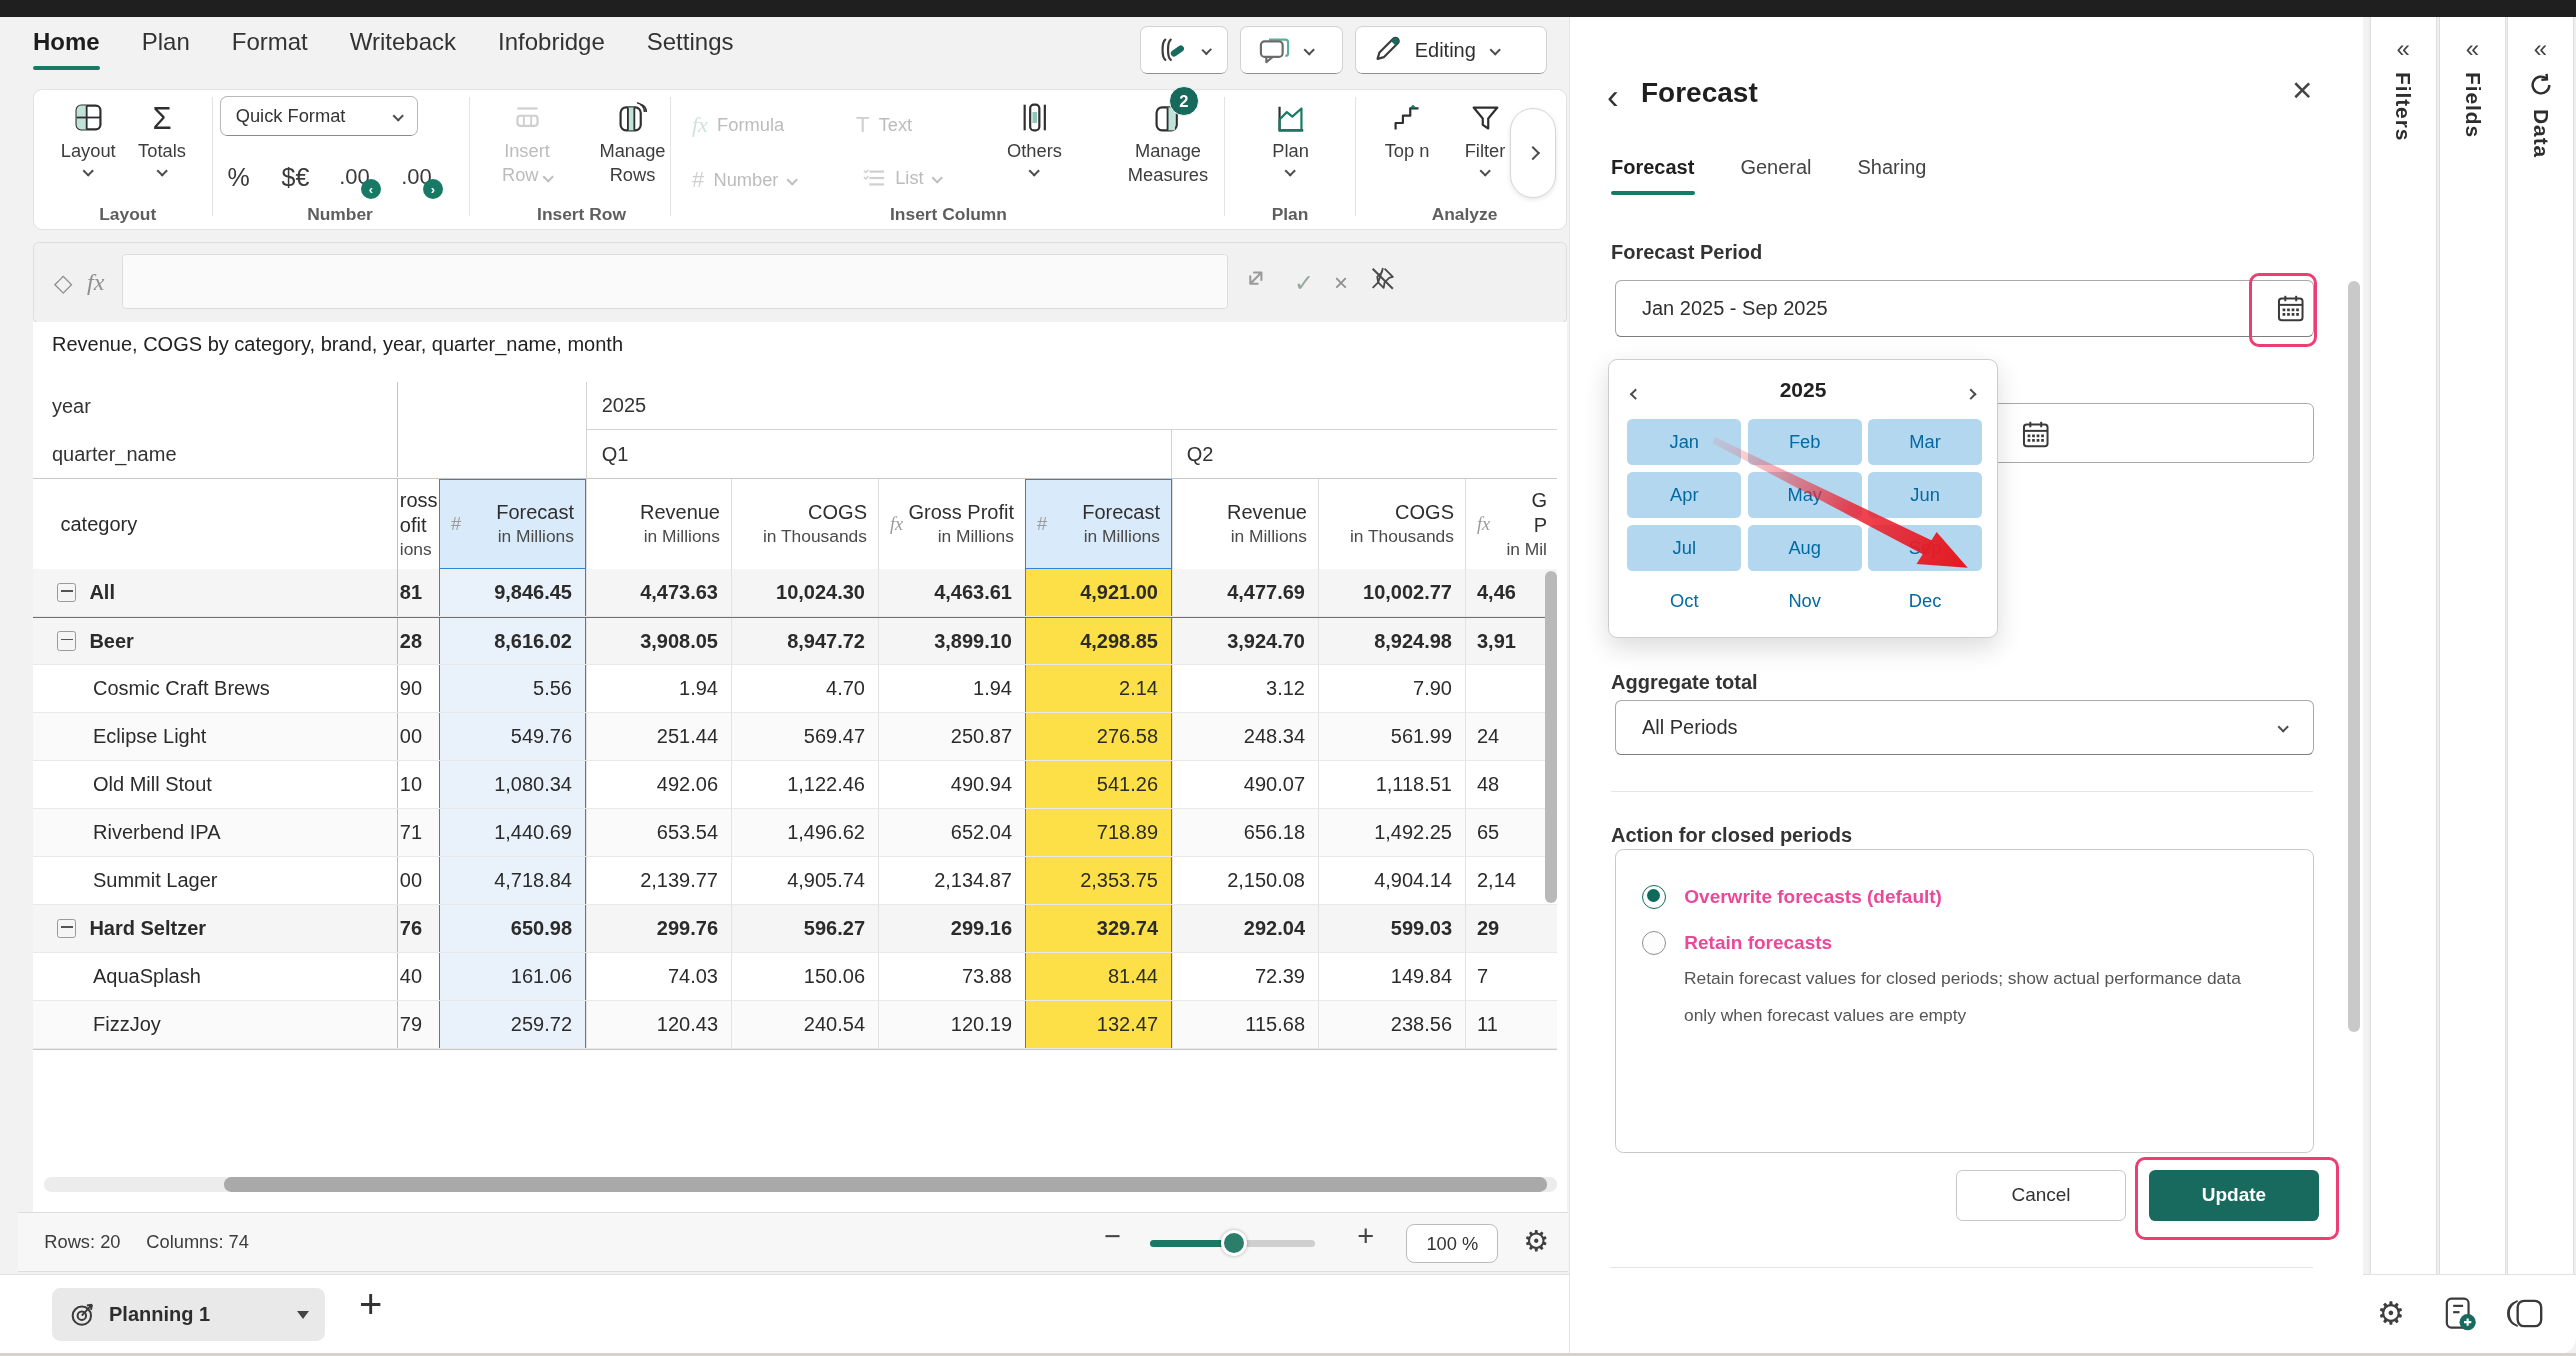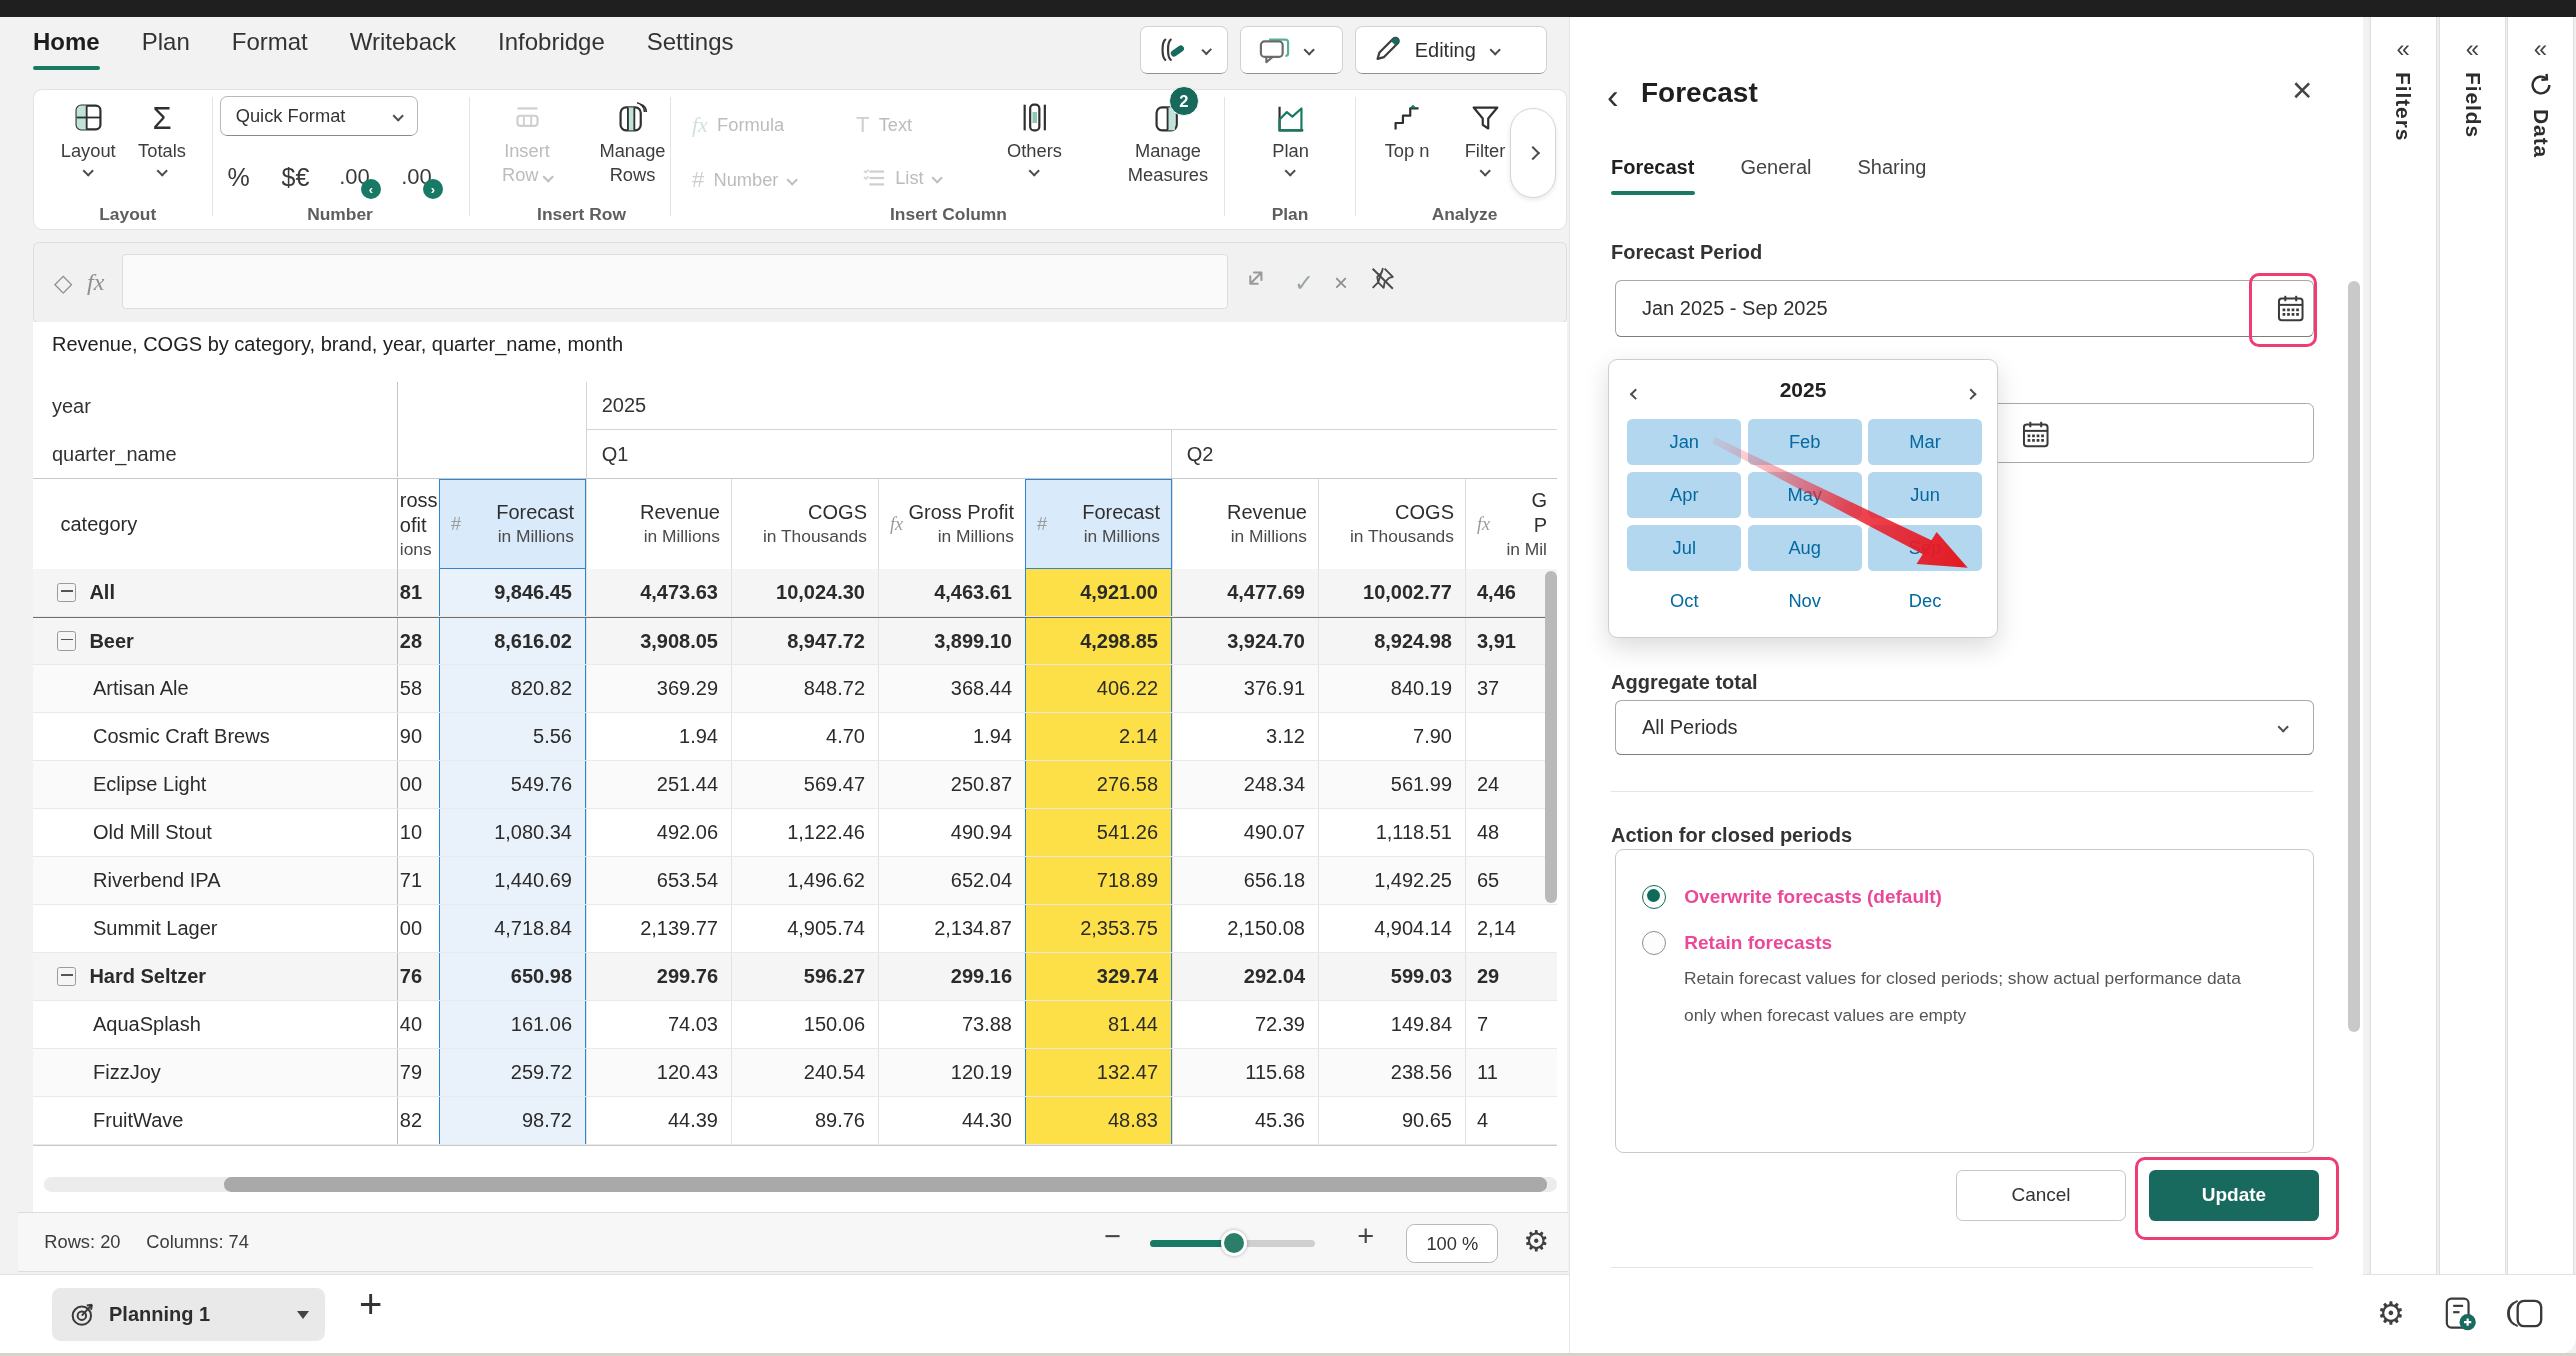--- a/index.html
+++ b/index.html
@@ -475,34 +475,20 @@
         <div class="cdark pnum">28</div>
         <div class="hl1">8,616.02</div>
         <div>3,908.05</div>
         <div>8,947.72</div>
         <div>3,899.10</div>
         <div class="hl2">4,298.85</div>
         <div>3,924.70</div>
         <div>8,924.98</div>
         <div class="clipc">3,91</div>
       </div>
-      <div class="grow shade">
-        <div class="indent">
-          <span>Artisan Ale</span>
-        </div>
-        <div class="cdark pnum">58</div>
-        <div class="hl1">820.82</div>
-        <div>369.29</div>
-        <div>848.72</div>
-        <div>368.44</div>
-        <div class="hl2">406.22</div>
-        <div>376.91</div>
-        <div>840.19</div>
-        <div class="clipc">37</div>
-      </div>
       <div class="grow">
         <div class="indent">
           <span>Cosmic Craft Brews</span>
         </div>
         <div class="cdark pnum">90</div>
         <div class="hl1">5.56</div>
         <div>1.94</div>
         <div>4.70</div>
         <div>1.94</div>
         <div class="hl2">2.14</div>
@@ -601,34 +587,20 @@
         </div>
         <div class="cdark pnum">79</div>
         <div class="hl1">259.72</div>
         <div>120.43</div>
         <div>240.54</div>
         <div>120.19</div>
         <div class="hl2">132.47</div>
         <div>115.68</div>
         <div>238.56</div>
         <div class="clipc">11</div>
-      </div>
-      <div class="grow">
-        <div class="indent">
-          <span>FruitWave</span>
-        </div>
-        <div class="cdark pnum">82</div>
-        <div class="hl1">98.72</div>
-        <div>44.39</div>
-        <div>89.76</div>
-        <div>44.30</div>
-        <div class="hl2">48.83</div>
-        <div>45.36</div>
-        <div>90.65</div>
-        <div class="clipc">4</div>
       </div>
     </div>
 
   <div id="hscroll" class="abs">
       <div id="hthumb"></div>
     </div>
   <div id="vscroll" class="abs"></div>
 </div>
 
 <div id="statusbar" class="abs">

